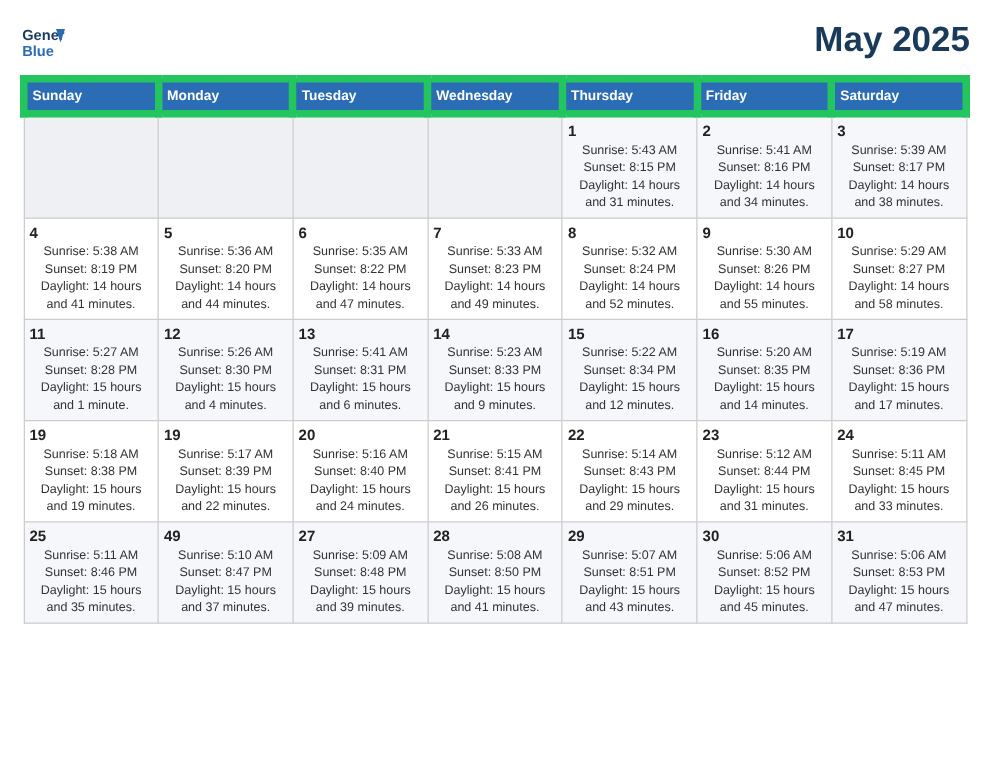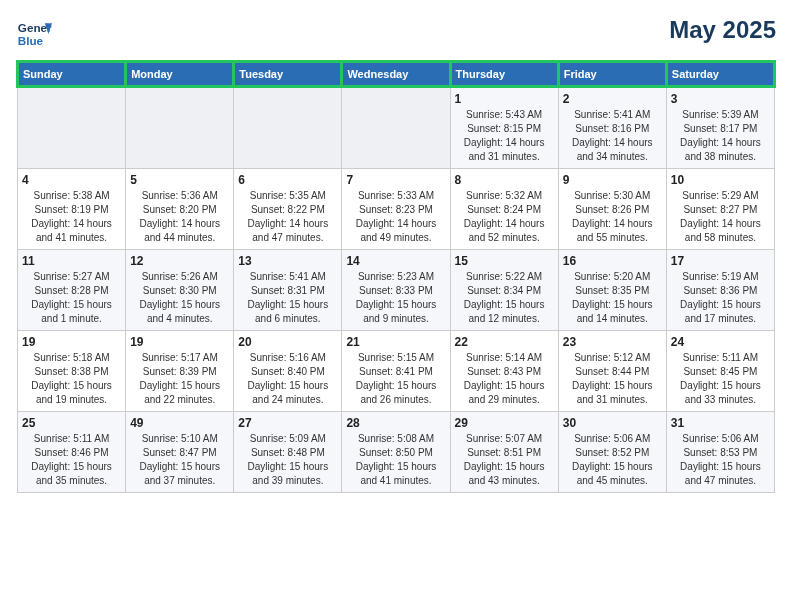--- a/index.html
+++ b/index.html
@@ -22,40 +22,40 @@
       gap: 4px;
     }
     .logo-icon {
       width: 36px;
       height: 36px;
     }
     .title-block {
       text-align: right;
     }
     .month-title {
-      font-size: 24px;
+      font-size: 28px;
       font-weight: bold;
       color: #1a3a5c;
     }
     .subtitle {
       font-size: 14px;
       color: #333;
     }
     table {
       width: 100%;
       border-collapse: collapse;
       font-size: 10.5px;
     }
     thead tr th {
       background: #2a6db5;
       color: #fff;
       padding: 5px 4px;
       text-align: left;
       font-size: 11px;
-      border: 3px solid #22c55e;
+      border: 6px solid #22c55e;
     }
     tbody tr td {
       border: 1px solid #ccc;
       vertical-align: top;
       padding: 4px;
       width: 108px;
       min-height: 80px;
       background: #fff;
     }
     tbody tr:nth-child(odd) td {

